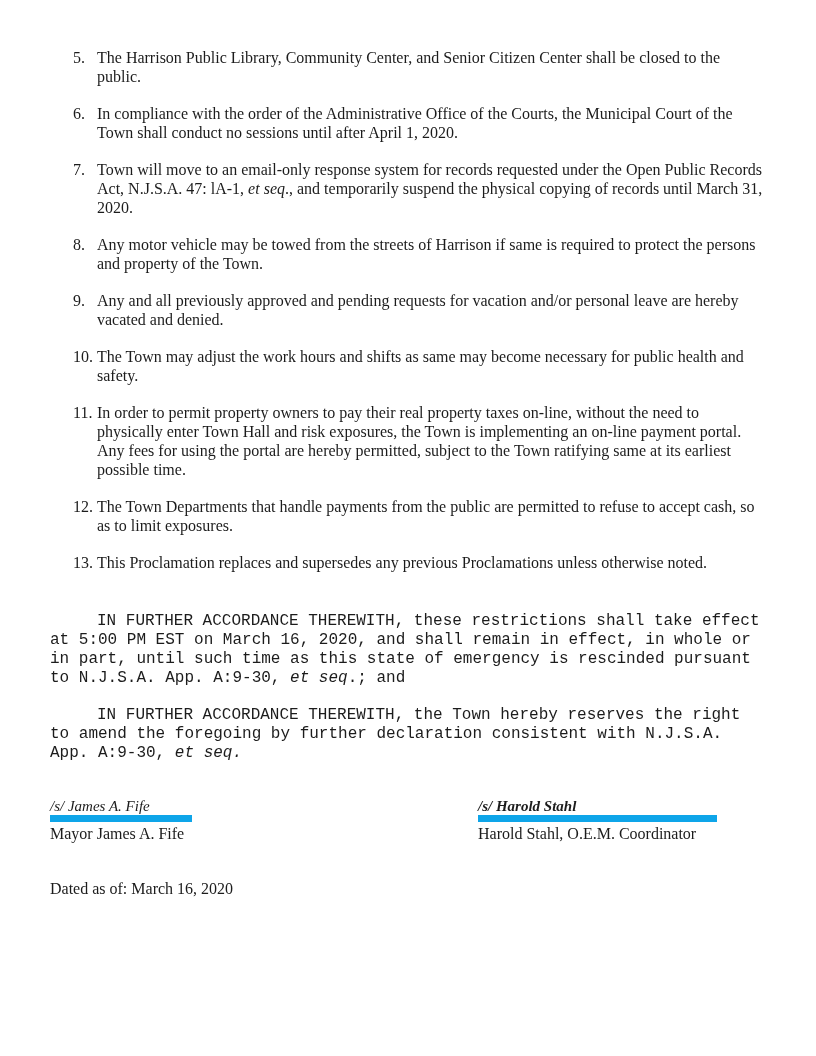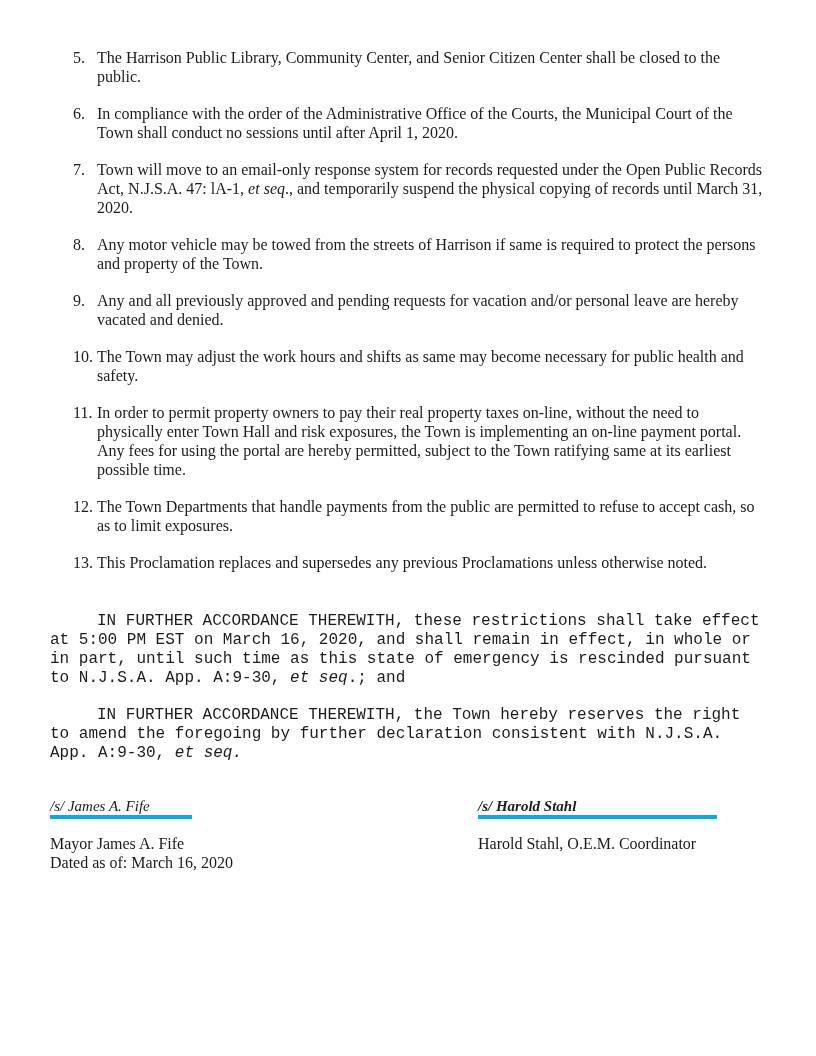--- a/index.html
+++ b/index.html
@@ -51,27 +51,27 @@
     display: flex;
     margin-top: 33px;
   }
   .sig-col-left { width: 428px; }
   .sig-col-right { flex: 1; }
   .sig-line {
     display: inline-block;
     font-style: italic;
     font-size: 15px;
     line-height: 17px;
-    border-bottom: 4px solid #0ea5e9;
+    border-bottom: 7px solid #0ea5e9;
   }
   .sig-col-left .sig-line { width: 142px; }
   .sig-col-right .sig-line { width: 239px; font-weight: bold; }
-  .sig-name { margin-top: 15px; }
+  .sig-name { margin-top: 2px; }
 
-  .dated { }
+  .dated { margin-top: 36px; }
 </style>
 </head>
 <body>
 
 <div class="page">
   <main class="doc">
 
     <ol class="list" id="numbered-list">
   <li class="li">
     <span class="num">5.</span>

